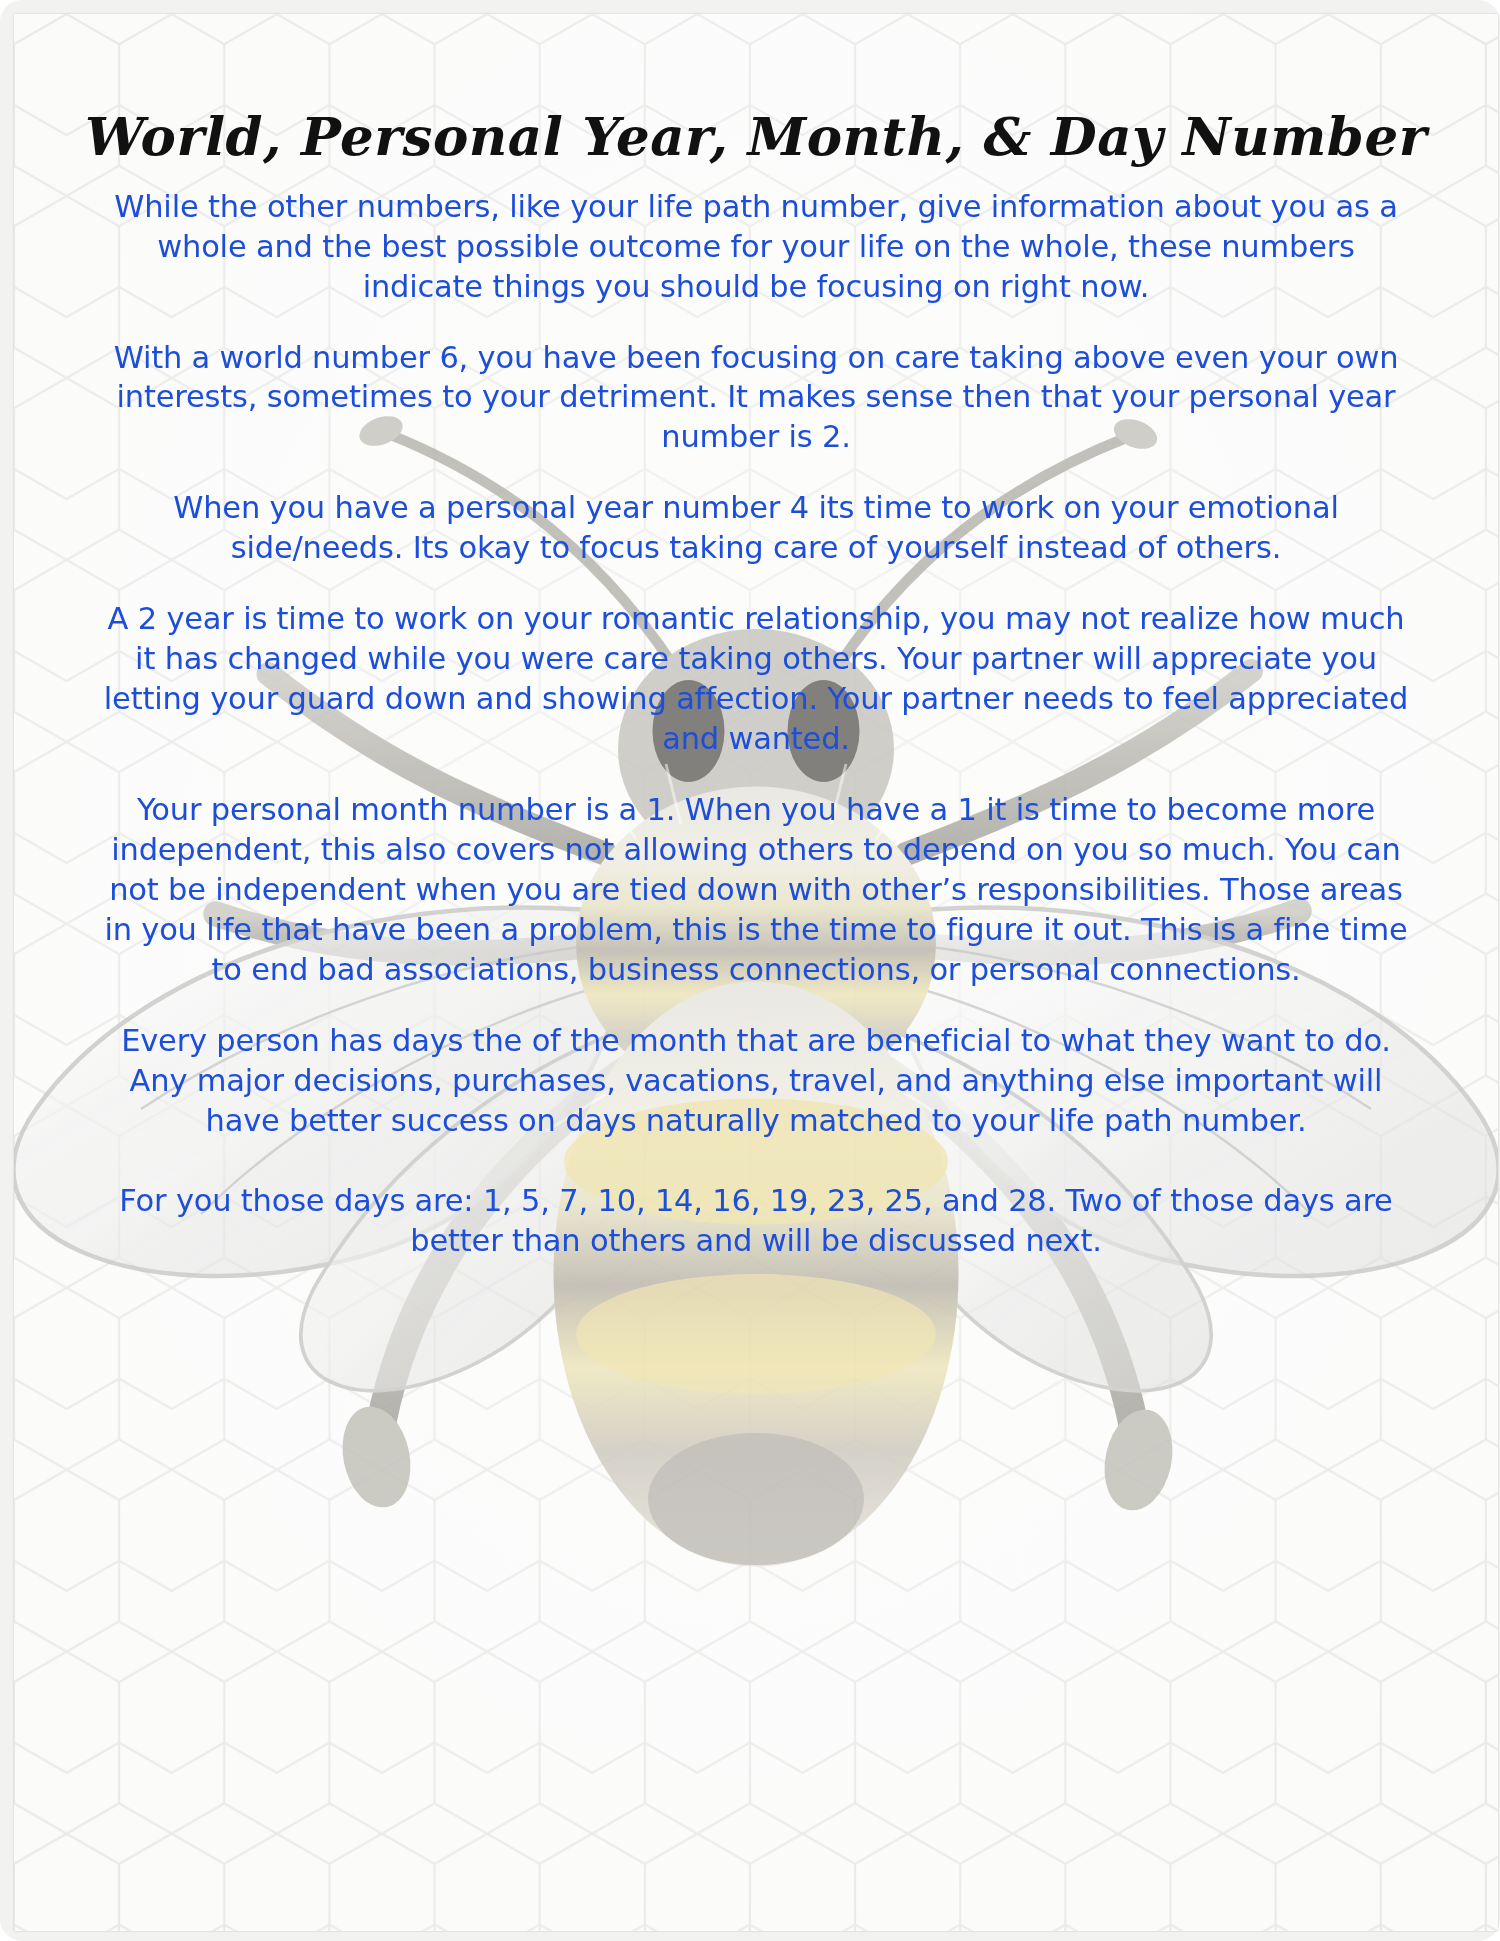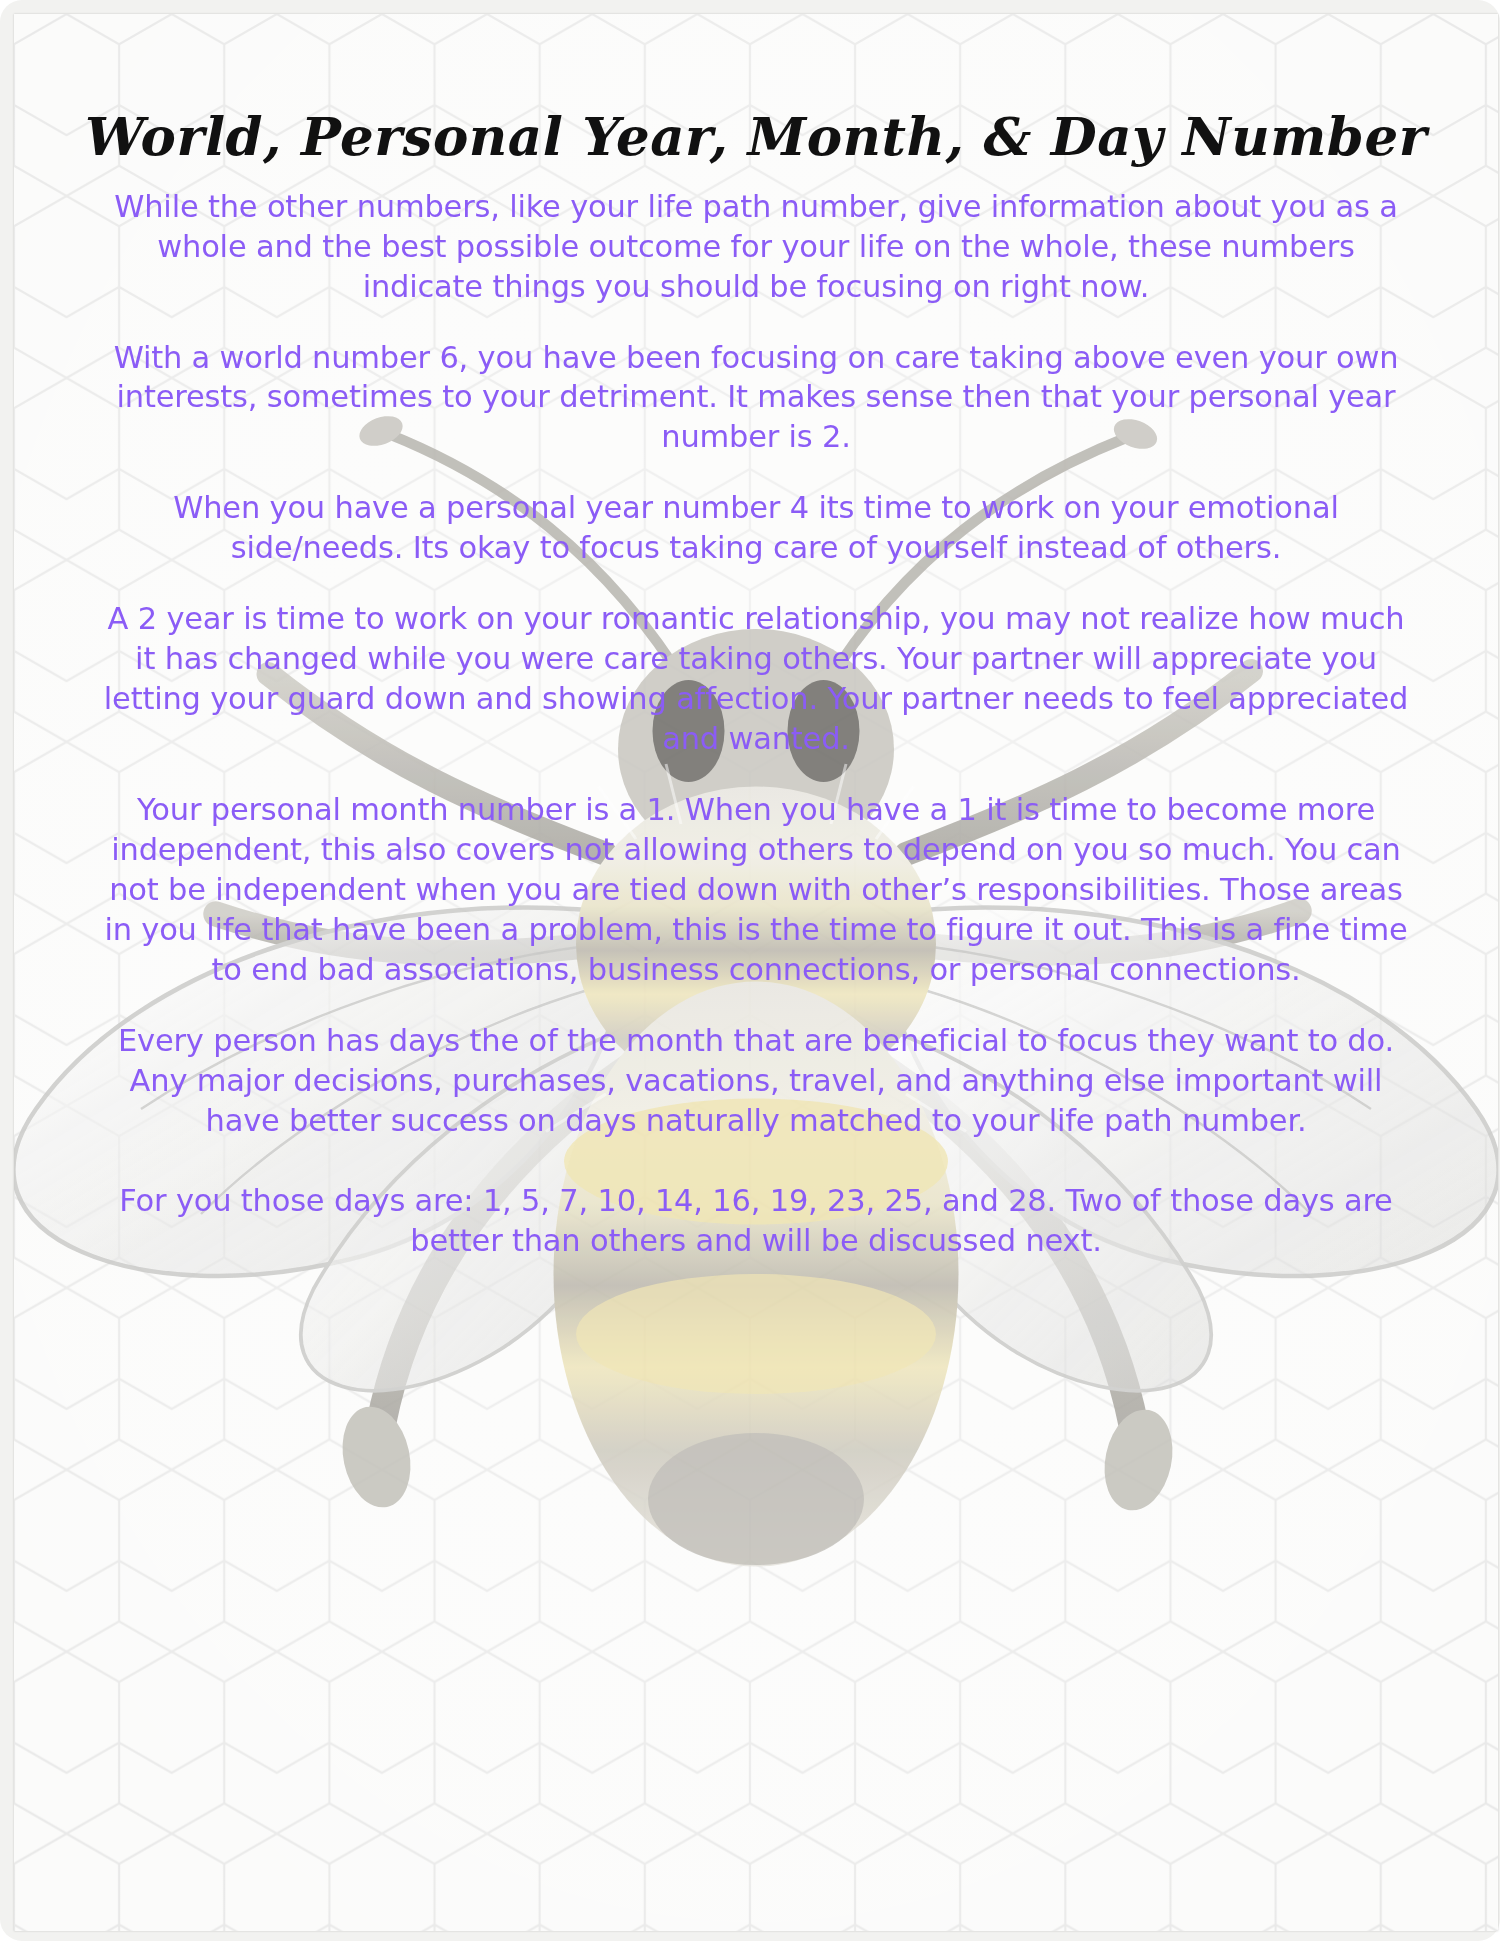--- a/index.html
+++ b/index.html
@@ -69,21 +69,21 @@
     letter-spacing: 0.5px;
     margin: 95px 0 22px 0;
     line-height: 1.05;
     white-space: nowrap;
   }
 
   .para {
     font-family: "DejaVu Sans", sans-serif;
     font-size: 30.5px;
     line-height: 1.31;
-    color: #8b5cf6;
+    color: #1d4ed8;
     text-align: center;
     margin: 0 0 31px 0;
     padding: 0 46px;
     letter-spacing: -0.2px;
   }
 
   .para.p1 { padding: 0 54px; }
   .para.p2 { padding: 0 58px; }
   .para.p3 { padding: 0 44px; }
   .para.p4 { padding: 0 48px; margin-top: 16px; }
@@ -191,18 +191,18 @@
     </svg>
 
     <div class="content">
       <h1 class="doc-title">World, Personal Year, Month, &amp; Day Number</h1>
 
       <p class="para p1">While the other numbers, like your life path number, give information about you as a whole and the best possible outcome for your life on the whole, these numbers indicate things you should be focusing on right now.</p>
       <p class="para p2">With a world number 6, you have been focusing on care taking above even your own interests, sometimes to your detriment. It makes sense then that your personal year number is 2.</p>
       <p class="para p3">When you have a personal year number 4 its time to work on your emotional side/needs. Its okay to focus taking care of yourself instead of others.</p>
       <p class="para p4">A 2 year is time to work on your romantic relationship, you may not realize how much it has changed while you were care taking others. Your partner will appreciate you letting your guard down and showing affection. Your partner needs to feel appreciated and wanted.</p>
       <p class="para p5">Your personal month number is a 1. When you have a 1 it is time to become more independent, this also covers not allowing others to depend on you so much. You can not be independent when you are tied down with other’s responsibilities. Those areas in you life that have been a problem, this is the time to figure it out. This is a fine time to end bad associations, business connections, or personal connections.</p>
-      <p class="para p6">Every person has days the of the month that are beneficial to focus they want to do. Any major decisions, purchases, vacations, travel, and anything else important will have better success on days naturally matched to your life path number.</p>
+      <p class="para p6">Every person has days the of the month that are beneficial to what they want to do. Any major decisions, purchases, vacations, travel, and anything else important will have better success on days naturally matched to your life path number.</p>
       <p class="para p7">For you those days are: 1, 5, 7, 10, 14, 16, 19, 23, 25, and 28. Two of those days are better than others and will be discussed next.</p>
     </div>
 
   </div>
 </div>
 
 </body></html>

